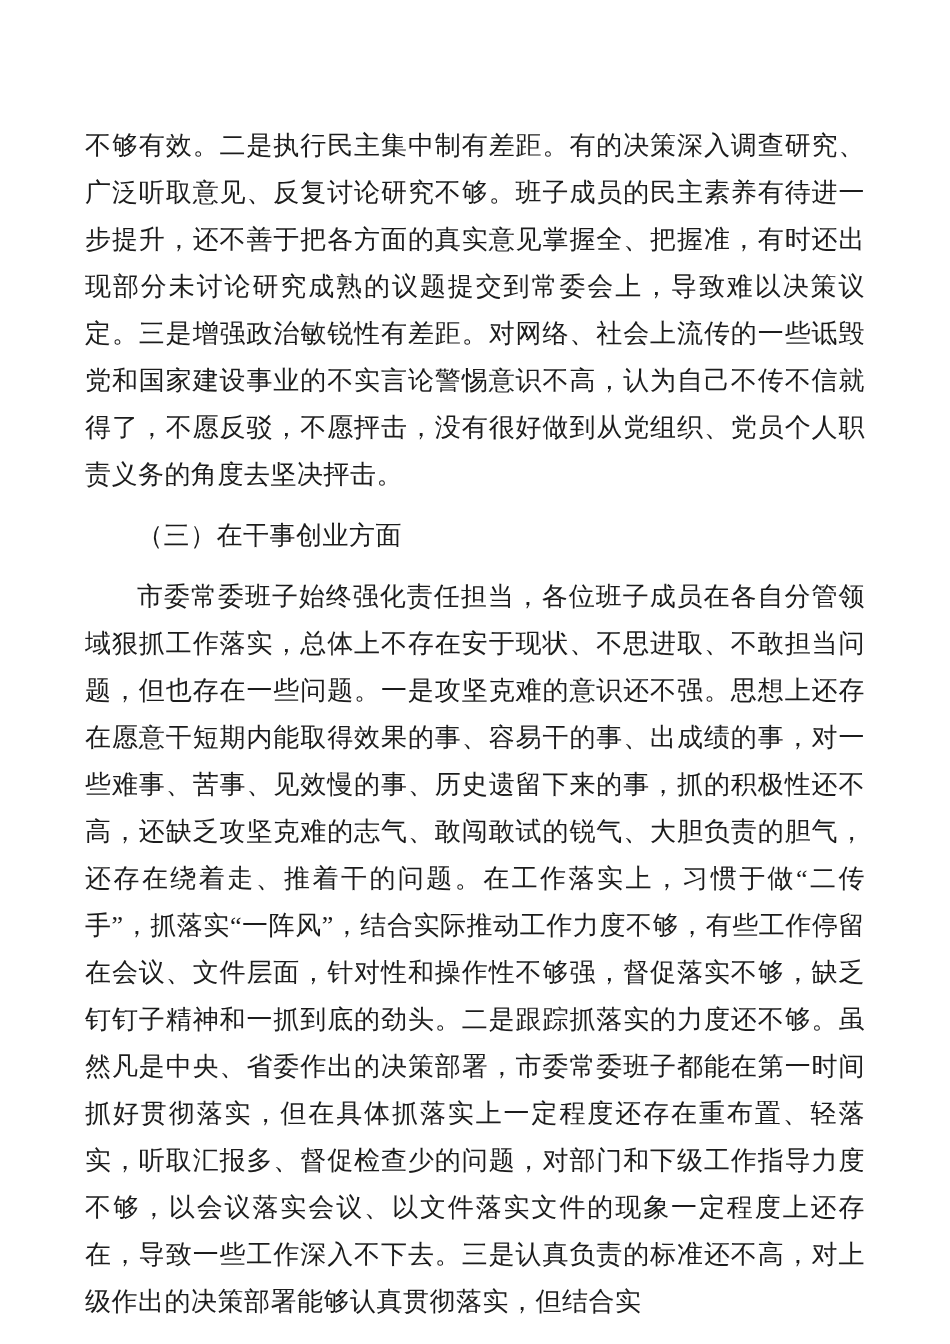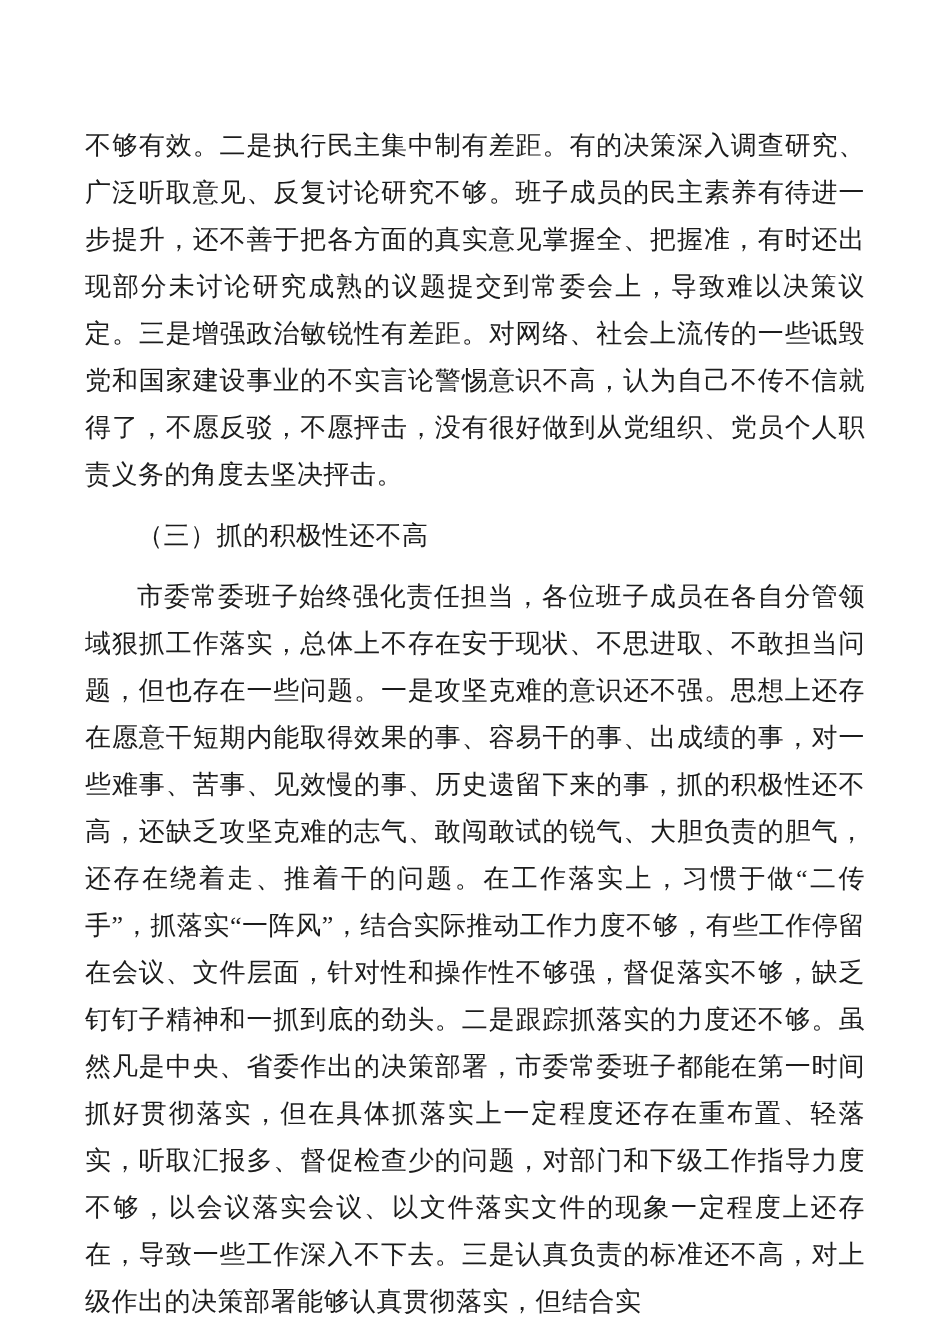--- a/index.html
+++ b/index.html
@@ -46,16 +46,16 @@
     margin: 14px 0;
     font-weight: normal; 
   }
 </style>
 </head>
 <body>
 
 <div class="page">
   <div class="doc-body">
     <p class="para no-indent">不够有效。二是执行民主集中制有差距。有的决策深入调查研究、广泛听取意见、反复讨论研究不够。班子成员的民主素养有待进一步提升，还不善于把各方面的真实意见掌握全、把握准，有时还出现部分未讨论研究成熟的议题提交到常委会上，导致难以决策议定。三是增强政治敏锐性有差距。对网络、社会上流传的一些诋毁党和国家建设事业的不实言论警惕意识不高，认为自己不传不信就得了，不愿反驳，不愿抨击，没有很好做到从党组织、党员个人职责义务的角度去坚决抨击。</p>
-    <p class="para heading">（三）抓的积极性还不高</p>
+    <p class="para heading">（三）在干事创业方面</p>
     <p class="para">市委常委班子始终强化责任担当，各位班子成员在各自分管领域狠抓工作落实，总体上不存在安于现状、不思进取、不敢担当问题，但也存在一些问题。一是攻坚克难的意识还不强。思想上还存在愿意干短期内能取得效果的事、容易干的事、出成绩的事，对一些难事、苦事、见效慢的事、历史遗留下来的事，抓的积极性还不高，还缺乏攻坚克难的志气、敢闯敢试的锐气、大胆负责的胆气，还存在绕着走、推着干的问题。在工作落实上，习惯于做“二传手”，抓落实“一阵风”，结合实际推动工作力度不够，有些工作停留在会议、文件层面，针对性和操作性不够强，督促落实不够，缺乏钉钉子精神和一抓到底的劲头。二是跟踪抓落实的力度还不够。虽然凡是中央、省委作出的决策部署，市委常委班子都能在第一时间抓好贯彻落实，但在具体抓落实上一定程度还存在重布置、轻落实，听取汇报多、督促检查少的问题，对部门和下级工作指导力度不够，以会议落实会议、以文件落实文件的现象一定程度上还存在，导致一些工作深入不下去。三是认真负责的标准还不高，对上级作出的决策部署能够认真贯彻落实，但结合实</p>
   </div>
 </div>
 
 </body></html>

